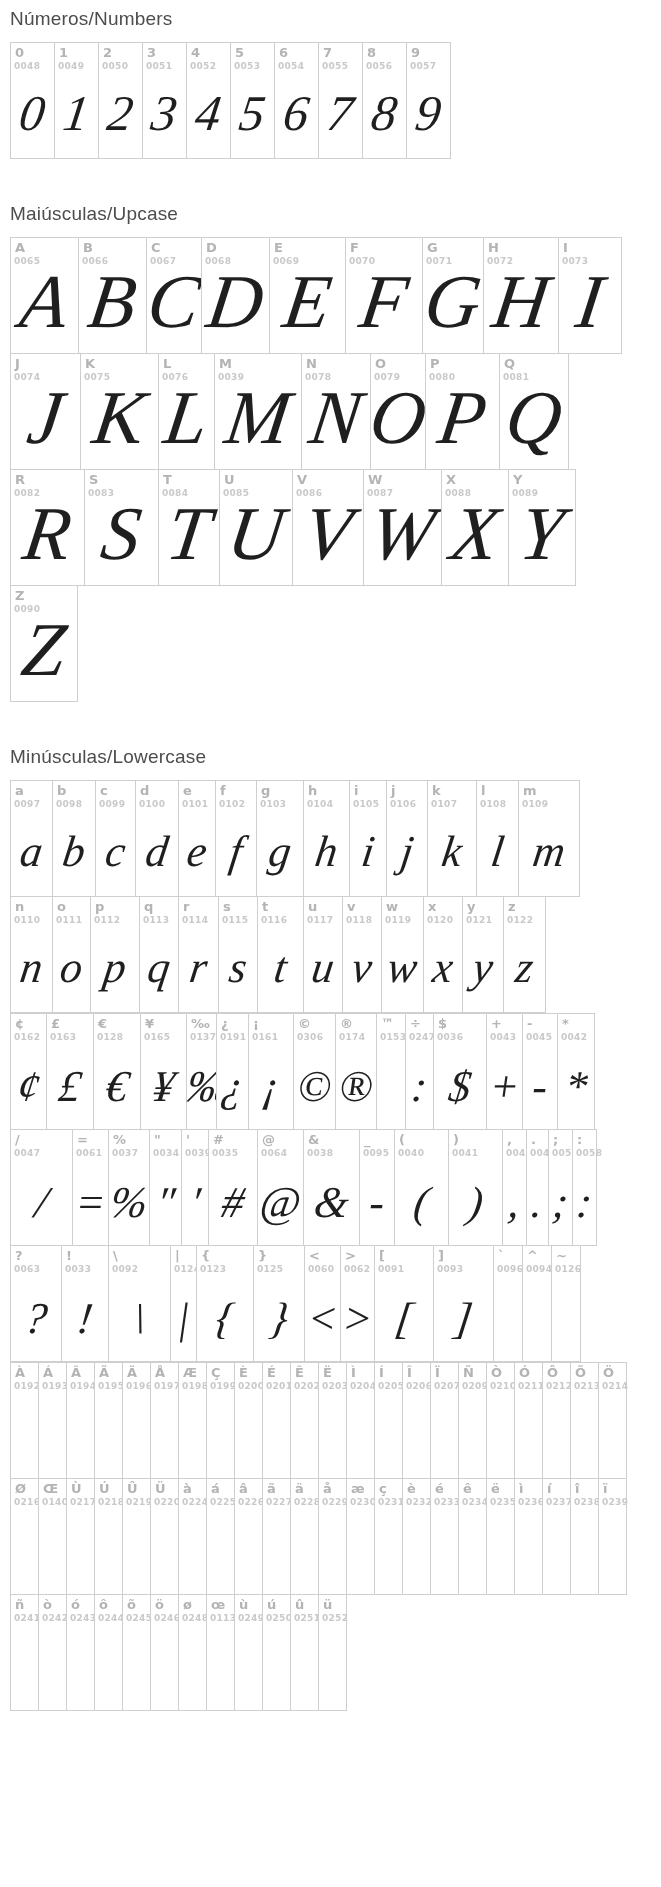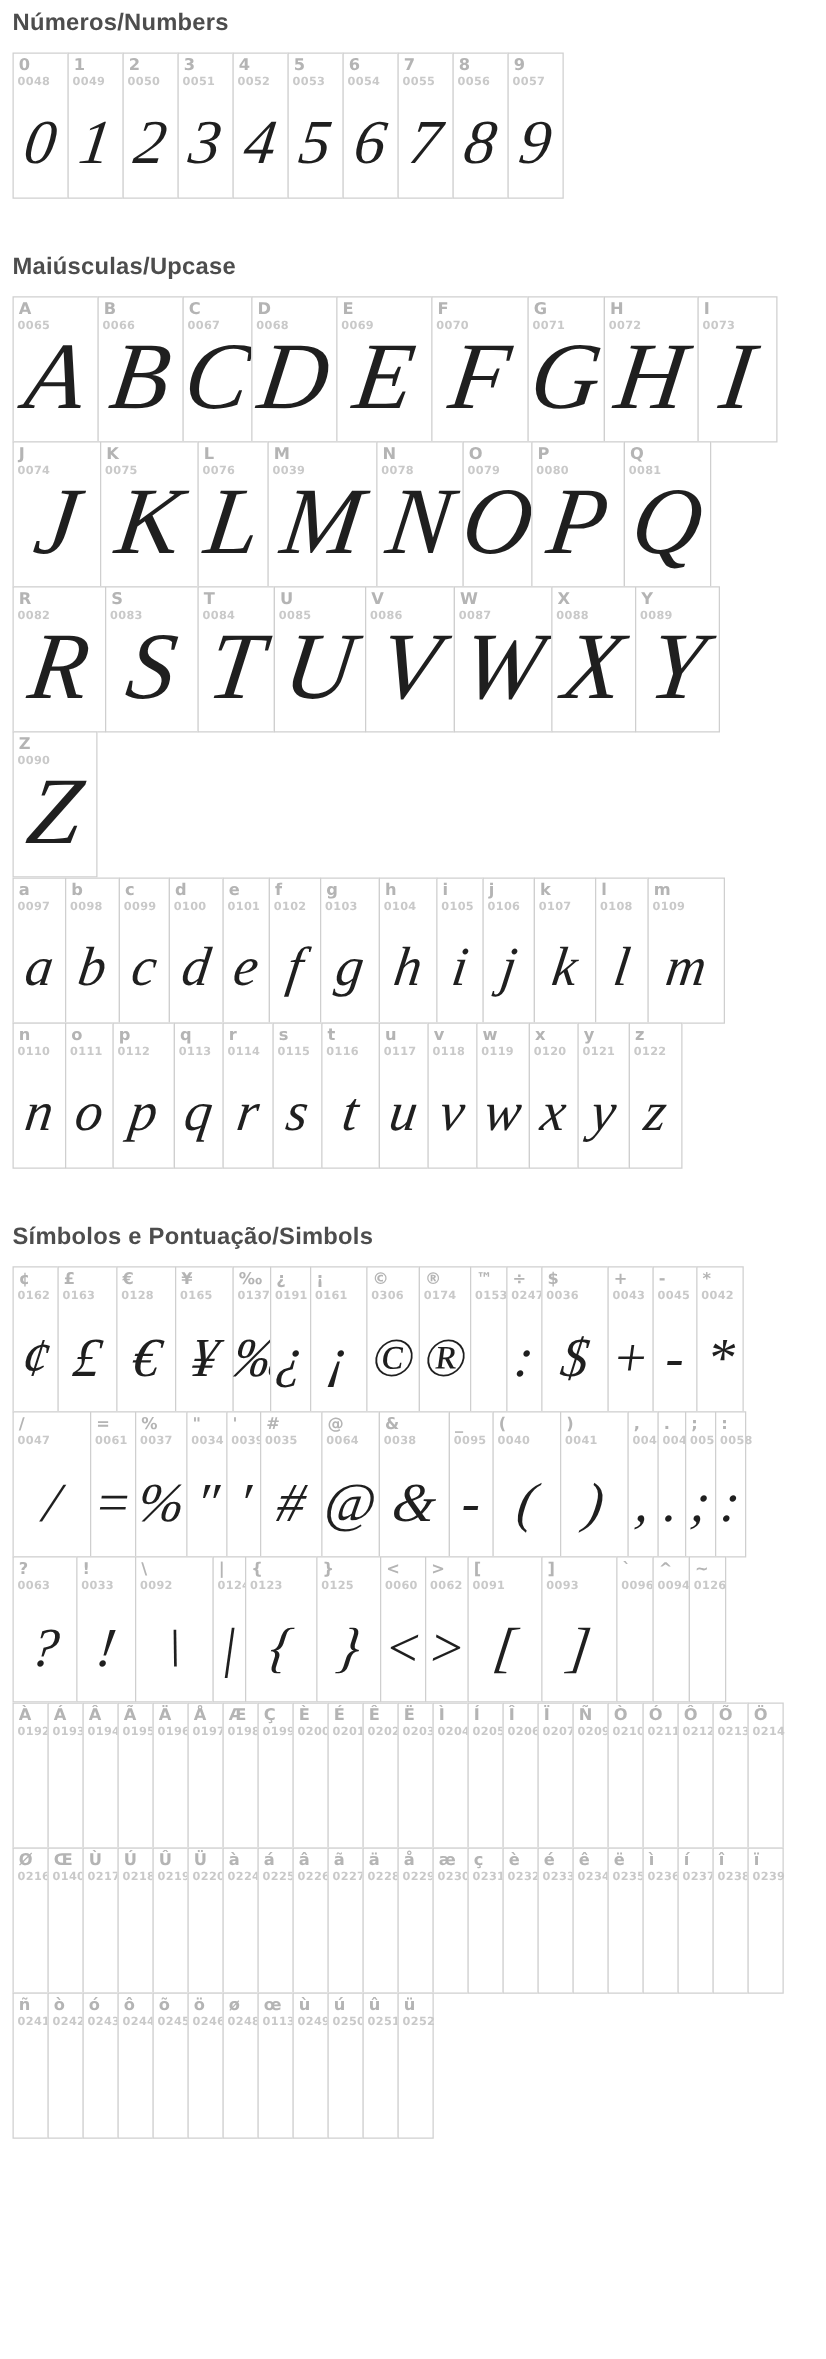--- a/index.html
+++ b/index.html
@@ -1,19 +1,19 @@
 <!DOCTYPE html>
 <html><head>
 <meta charset="utf-8">
 <style>
   html,body{margin:0;padding:0;background:#ffffff;}
   body{width:661px;font-family:"Liberation Sans",sans-serif;}
   .wrap{padding:0 10px 10px 10px;}
   h2.section-title{
-    font-size:19px;font-weight:bold;color:#4d4d4d;
+    font-size:19px;font-weight:normal;color:#4d4d4d;
     margin:44px 0 12px 0;letter-spacing:0.2px;
     font-family:"Liberation Sans",sans-serif;
   }
   section:first-child h2.section-title{margin-top:8px;}
   .glyph-table{display:block;}
   .row{display:flex;}
   .row + .row{margin-top:-1px;}
   .cell{
     position:relative;flex:0 0 auto;height:117px;
     border:1px solid #cfcfcf;margin-left:-1px;box-sizing:border-box;
@@ -238,20 +238,21 @@
         <div class="row">
           <div class="cell" style="width: 68px;">
             <span class="lbl">Z</span>
             <span class="code">0090</span>
             <span class="glyph">Z</span>
           </div>
         </div>
       </div>
     </section>
     <section class="glyph-section">
+      <h2 class="section-title">Minúsculas/Lowercase</h2>
       <div class="glyph-table lowercase">
         <div class="row">
           <div class="cell" style="width: 43px;">
             <span class="lbl">a</span>
             <span class="code">0097</span>
             <span class="glyph">a</span>
           </div>
           <div class="cell" style="width: 44px;">
             <span class="lbl">b</span>
             <span class="code">0098</span>
@@ -376,21 +377,20 @@
           </div>
           <div class="cell" style="width: 43px;">
             <span class="lbl">z</span>
             <span class="code">0122</span>
             <span class="glyph">z</span>
           </div>
         </div>
       </div>
     </section>
     <section class="glyph-section">
-      <h2 class="section-title">Símbolos e Pontuação/Simbols</h2>
       <div class="glyph-table symbols">
         <div class="row">
           <div class="cell" style="width: 37px;">
             <span class="lbl">¢</span>
             <span class="code">0162</span>
             <span class="glyph">¢</span>
           </div>
           <div class="cell" style="width: 48px;">
             <span class="lbl">£</span>
             <span class="code">0163</span>

